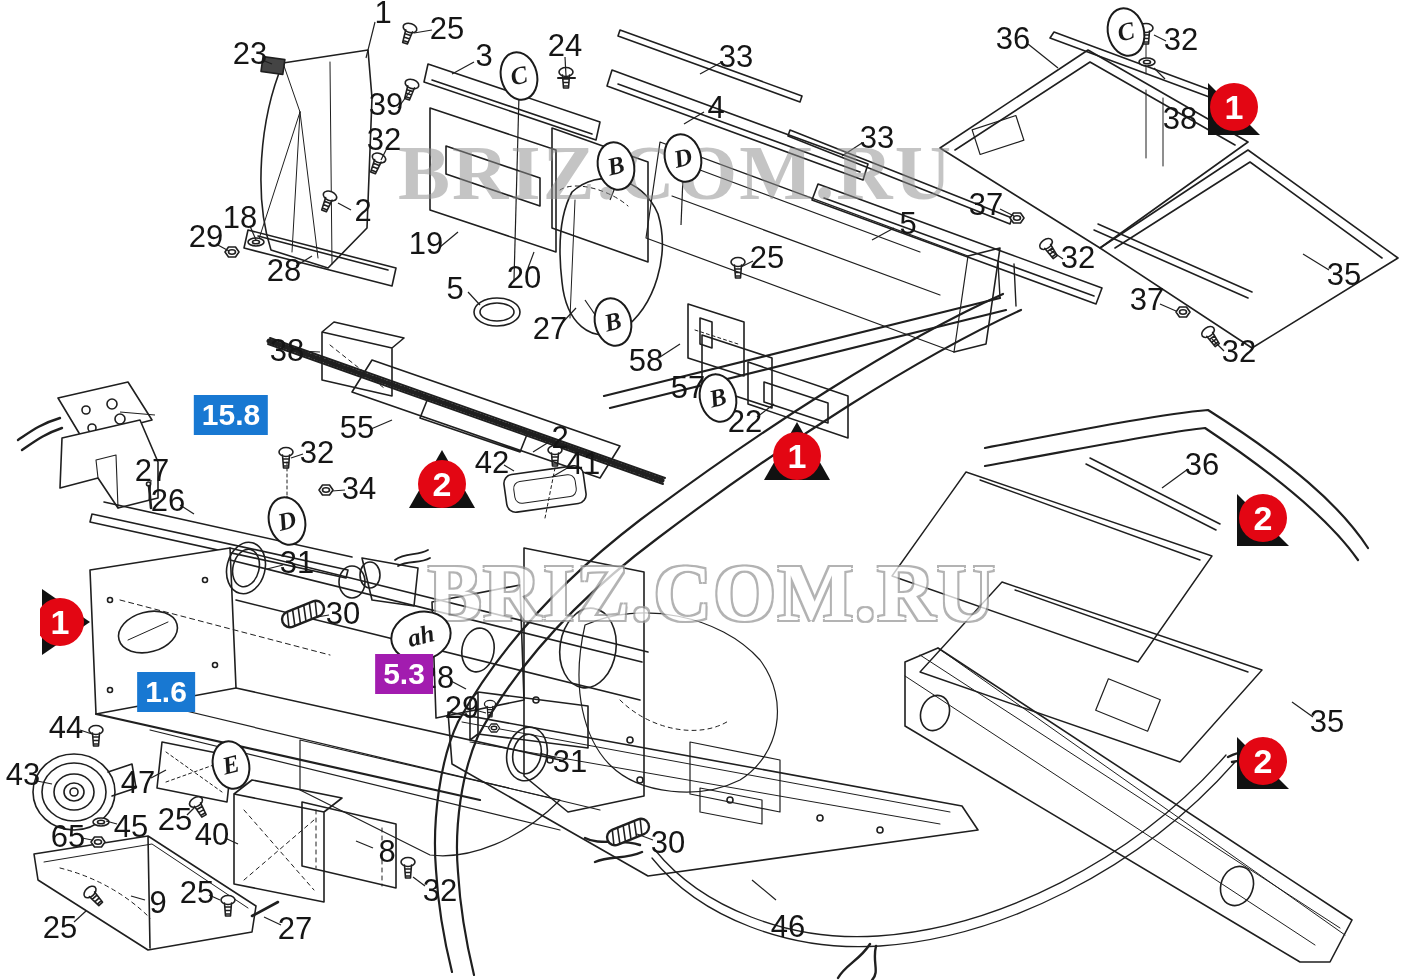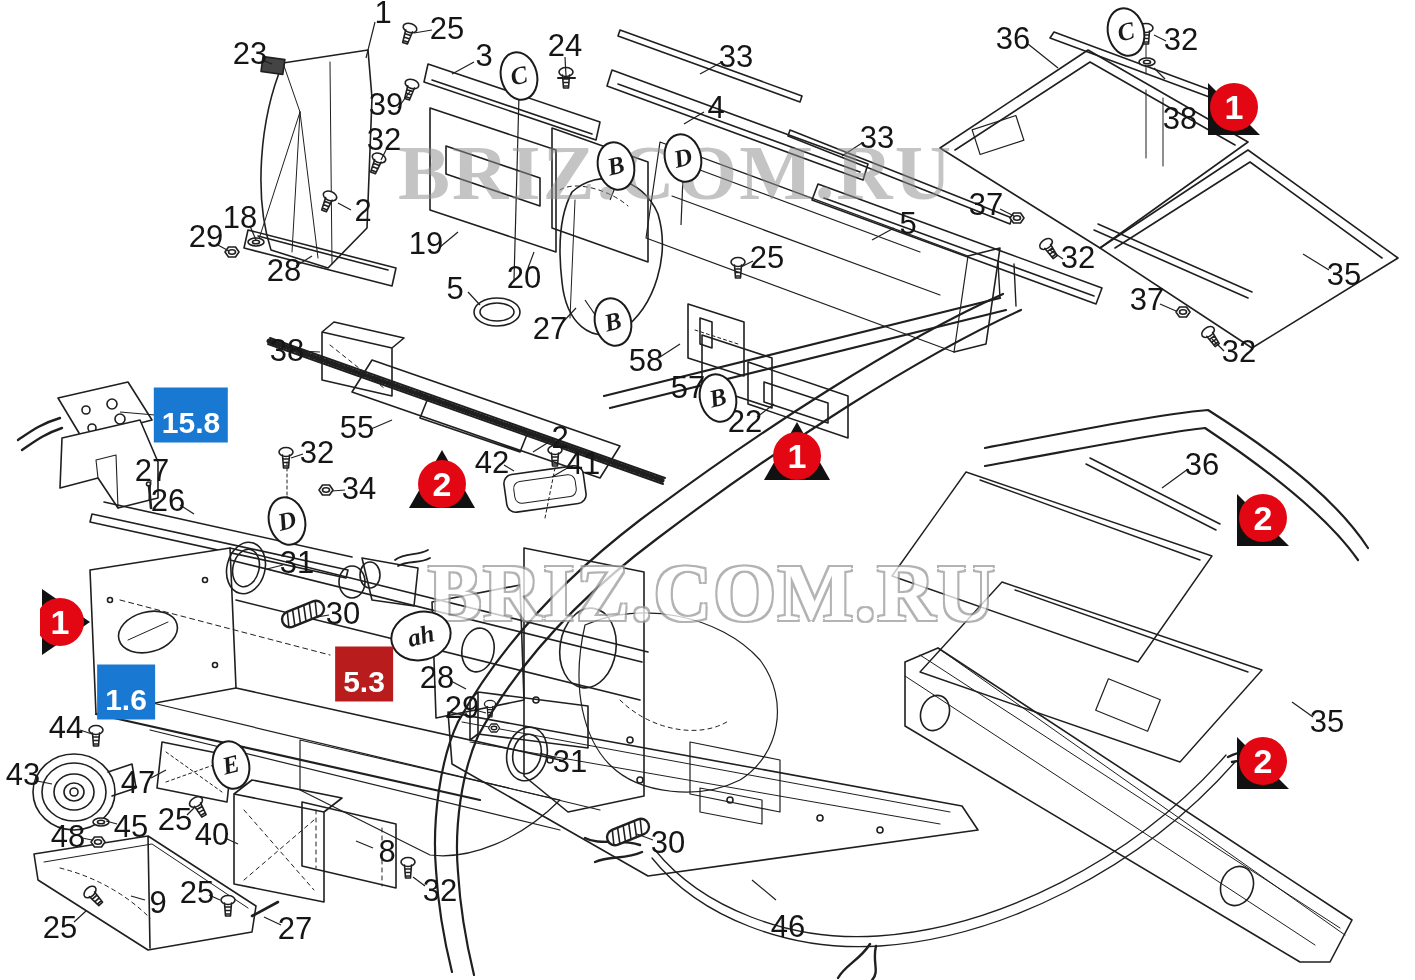--- a/index.html
+++ b/index.html
@@ -12,21 +12,21 @@
   .wm.solid{color:#8f8f8f;opacity:.52;}
   .wm.outline{color:#ffffff;opacity:.75;
       text-shadow:2px 2px 0 #9a9a9a,-2px -2px 0 #9a9a9a,2px -2px 0 #9a9a9a,-2px 2px 0 #9a9a9a;}
   #overlay{position:absolute;inset:0;z-index:4;}
   .callout{position:absolute;transform:translate(-50%,-50%);font-size:31px;color:#151515;
            line-height:1;white-space:nowrap;}
   .letter{position:absolute;transform:translate(-50%,-50%) rotate(-14deg);border:2.5px solid #1a1a1a;
           border-radius:50%;display:flex;align-items:center;justify-content:center;background:#fff;
           font-family:"Liberation Serif",serif;font-style:italic;font-weight:bold;font-size:25px;color:#1a1a1a;}
   .ref{position:absolute;transform:translate(-50%,-50%);color:#fff;font-weight:bold;font-size:30px;
-       line-height:1;padding:20px 8px 5px 8px;white-space:nowrap;}
+       line-height:1;padding:5px 8px 5px 8px;white-space:nowrap;margin-left:40px;}
   .marker{position:absolute;transform:translate(-50%,-50%);}
   .marker text{font-family:"Liberation Sans",sans-serif;font-weight:bold;}
 </style>
 </head>
 <body>
 
 <div id="stage">
 
   <svg id="art" width="1415" height="980" viewBox="0 0 1415 980" fill="none" stroke="#1f1f1f" stroke-width="1.6" stroke-linejoin="round" stroke-linecap="round">
     <defs>
@@ -335,21 +335,21 @@
       <div class="callout" style="left: 343px; top: 613px;">30</div>
       <div class="callout" style="left: 560px; top: 437px;">2</div>
       <div class="callout" style="left: 492px; top: 462px;">42</div>
       <div class="callout" style="left: 583px; top: 463px;">41</div>
       <div class="callout" style="left: 1202px; top: 464px;">36</div>
       <div class="callout" style="left: 1327px; top: 721px;">35</div>
       <div class="callout" style="left: 66px; top: 727px;">44</div>
       <div class="callout" style="left: 23px; top: 774px;">43</div>
       <div class="callout" style="left: 138px; top: 782px;">47</div>
       <div class="callout" style="left: 131px; top: 826px;">45</div>
-      <div class="callout" style="left: 68px; top: 836px;">48</div>
+      <div class="callout" style="left: 68px; top: 836px;">65</div>
       <div class="callout" style="left: 175px; top: 819px;">25</div>
       <div class="callout" style="left: 212px; top: 834px;">40</div>
       <div class="callout" style="left: 387px; top: 851px;">8</div>
       <div class="callout" style="left: 158px; top: 902px;">9</div>
       <div class="callout" style="left: 60px; top: 927px;">25</div>
       <div class="callout" style="left: 197px; top: 892px;">25</div>
       <div class="callout" style="left: 295px; top: 928px;">27</div>
       <div class="callout" style="left: 440px; top: 890px;">32</div>
       <div class="callout" style="left: 437px; top: 677px;">28</div>
       <div class="callout" style="left: 462px; top: 707px;">29</div>
@@ -360,21 +360,21 @@
       <div class="letter" style="left: 616px; top: 166px; width: 34px; height: 46px;">B</div>
       <div class="letter" style="left: 683px; top: 158px; width: 34px; height: 46px;">D</div>
       <div class="letter" style="left: 613px; top: 322px; width: 34px; height: 46px;">B</div>
       <div class="letter" style="left: 718px; top: 398px; width: 34px; height: 46px;">B</div>
       <div class="letter" style="left: 287px; top: 521px; width: 34px; height: 46px;">D</div>
       <div class="letter" style="left: 1126px; top: 32px; width: 34px; height: 46px;">C</div>
       <div class="letter" style="left: 231px; top: 765px; width: 34px; height: 46px;">E</div>
       <div class="letter" style="left: 421px; top: 636px; width: 58px; height: 46px;">ah</div>
       <div class="ref" style="left: 191px; top: 415px; background: rgb(24, 120, 210);">15.8</div>
       <div class="ref" style="left: 126px; top: 692px; background: rgb(24, 120, 210);">1.6</div>
-      <div class="ref" style="left: 364px; top: 674px; background: #b91c1c;">5.3</div>
+      <div class="ref" style="left: 364px; top: 674px; background: #a21caf;">5.3</div>
       <svg width="52" height="70" viewBox="0 0 52 70" class="marker" style="left: 66px; top: 622px;">
         <polygon points="2,2 2,68 50,35" fill="#111"></polygon>
         <circle cx="20" cy="35" r="24" fill="#e30613"></circle>
         <text x="20" y="47" text-anchor="middle" font-size="34" fill="#fff">1</text>
       </svg>
       <svg width="70" height="62" viewBox="0 0 70 62" class="marker" style="left: 797px; top: 451px;">
         <polygon points="35,2 2,60 68,60" fill="#111"></polygon>
         <circle cx="35" cy="36" r="24" fill="#e30613"></circle>
         <text x="35" y="48" text-anchor="middle" font-size="34" fill="#fff">1</text>
       </svg>

